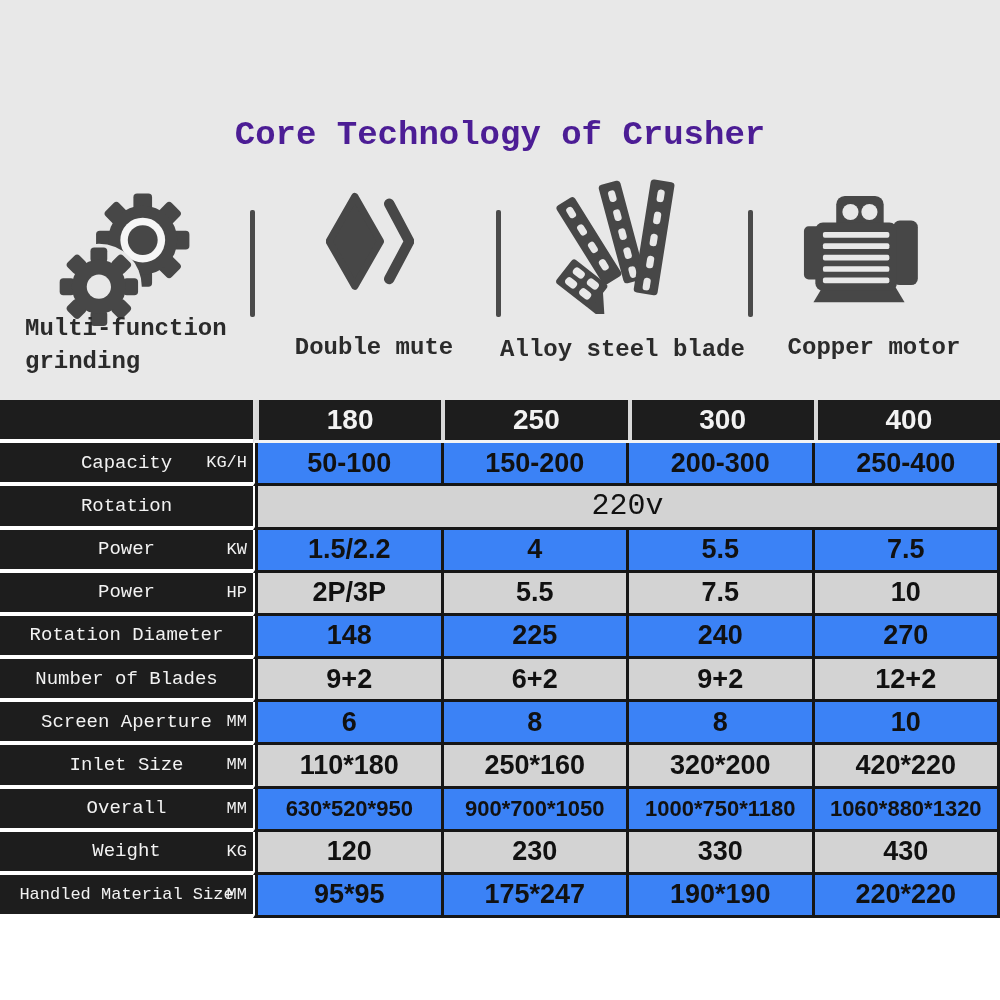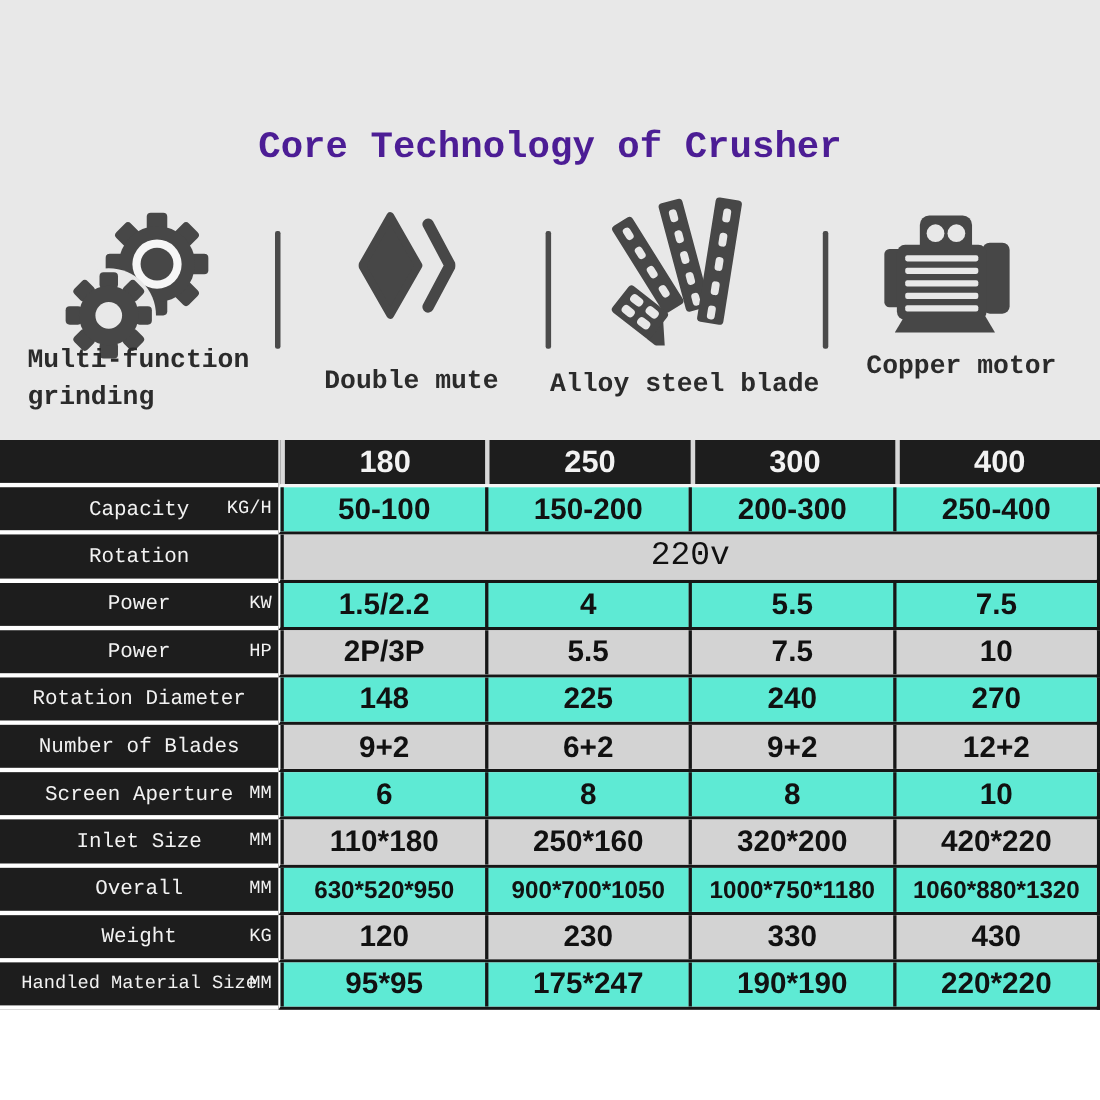--- a/index.html
+++ b/index.html
@@ -17,21 +17,21 @@
   
   .spec{position:absolute;left:0;top:400px;width:1000px;height:518px;display:flex;flex-direction:column;text-align:right;}
   .t-row{flex:1;display:flex;}
   .lcell{flex:0 0 253px;width:253px;background:#1d1d1d;color:#f2f2f2;position:relative;
          display:flex;align-items:center;justify-content:center;box-sizing:border-box;
          border-bottom:4px solid #ffffff;font-size:19px;white-space:nowrap;}
   .lcell .unit{position:absolute;right:6px;font-size:17px;}
   .cells{flex:1;display:flex;box-sizing:border-box;border-left:2px solid #ffffff;
          border-bottom:3px solid #161616;border-right:3px solid #161616;}
   .cell{flex:1;display:flex;align-items:center;justify-content:center;box-sizing:border-box;
-        border-left:3px solid #161616;background:#5eead4;
+        border-left:3px solid #161616;background:#3b82f6;
         font-family:"Liberation Sans","DejaVu Sans",sans-serif;font-weight:bold;
         font-size:27px;color:#111111;white-space:nowrap;}
   .t-row.gray .cell{background:#d3d3d3;}
   .cell.span{font-family:"Liberation Mono","DejaVu Sans Mono",monospace;font-weight:normal;font-size:30px;}
   .t-head .cells{border-left:2px solid #dcdcdc;border-bottom:3px solid #f4f4f4;border-right:none;}
   .t-head .cell{background:#1d1d1d;color:#f2f2f2;border-left:4px solid #d8d8d8;font-size:28px;}
   .row-overall .cell{font-size:22px;}
   .row-handled .lcell{font-size:17px;}
 </style>
 </head>
@@ -135,21 +135,21 @@
       <rect x="28" y="76" width="70" height="6" rx="2" fill="#e8e8e8"></rect>
       <rect x="28" y="88" width="70" height="6" rx="2" fill="#e8e8e8"></rect>
     </svg>
 
     <div class="flabel" style="left:25px;top:312px">
       <div>Multi-function</div>
       <div>grinding</div>
     </div>
     <div class="flabel center" style="left:252px;top:331px;width:244px">Double mute</div>
     <div class="flabel center" style="left:497px;top:333px;width:251px">Alloy steel blade</div>
-    <div class="flabel center" style="left:748px;top:317px;width:252px">Copper motor</div>
+    <div class="flabel center" style="left:748px;top:331px;width:252px">Copper motor</div>
   </div>
 
   <div class="spec">
 
     <div class="t-row t-head">
       <div class="lcell"></div>
       <div class="cells">
         <div class="cell">180</div>
         <div class="cell">250</div>
         <div class="cell">300</div>

